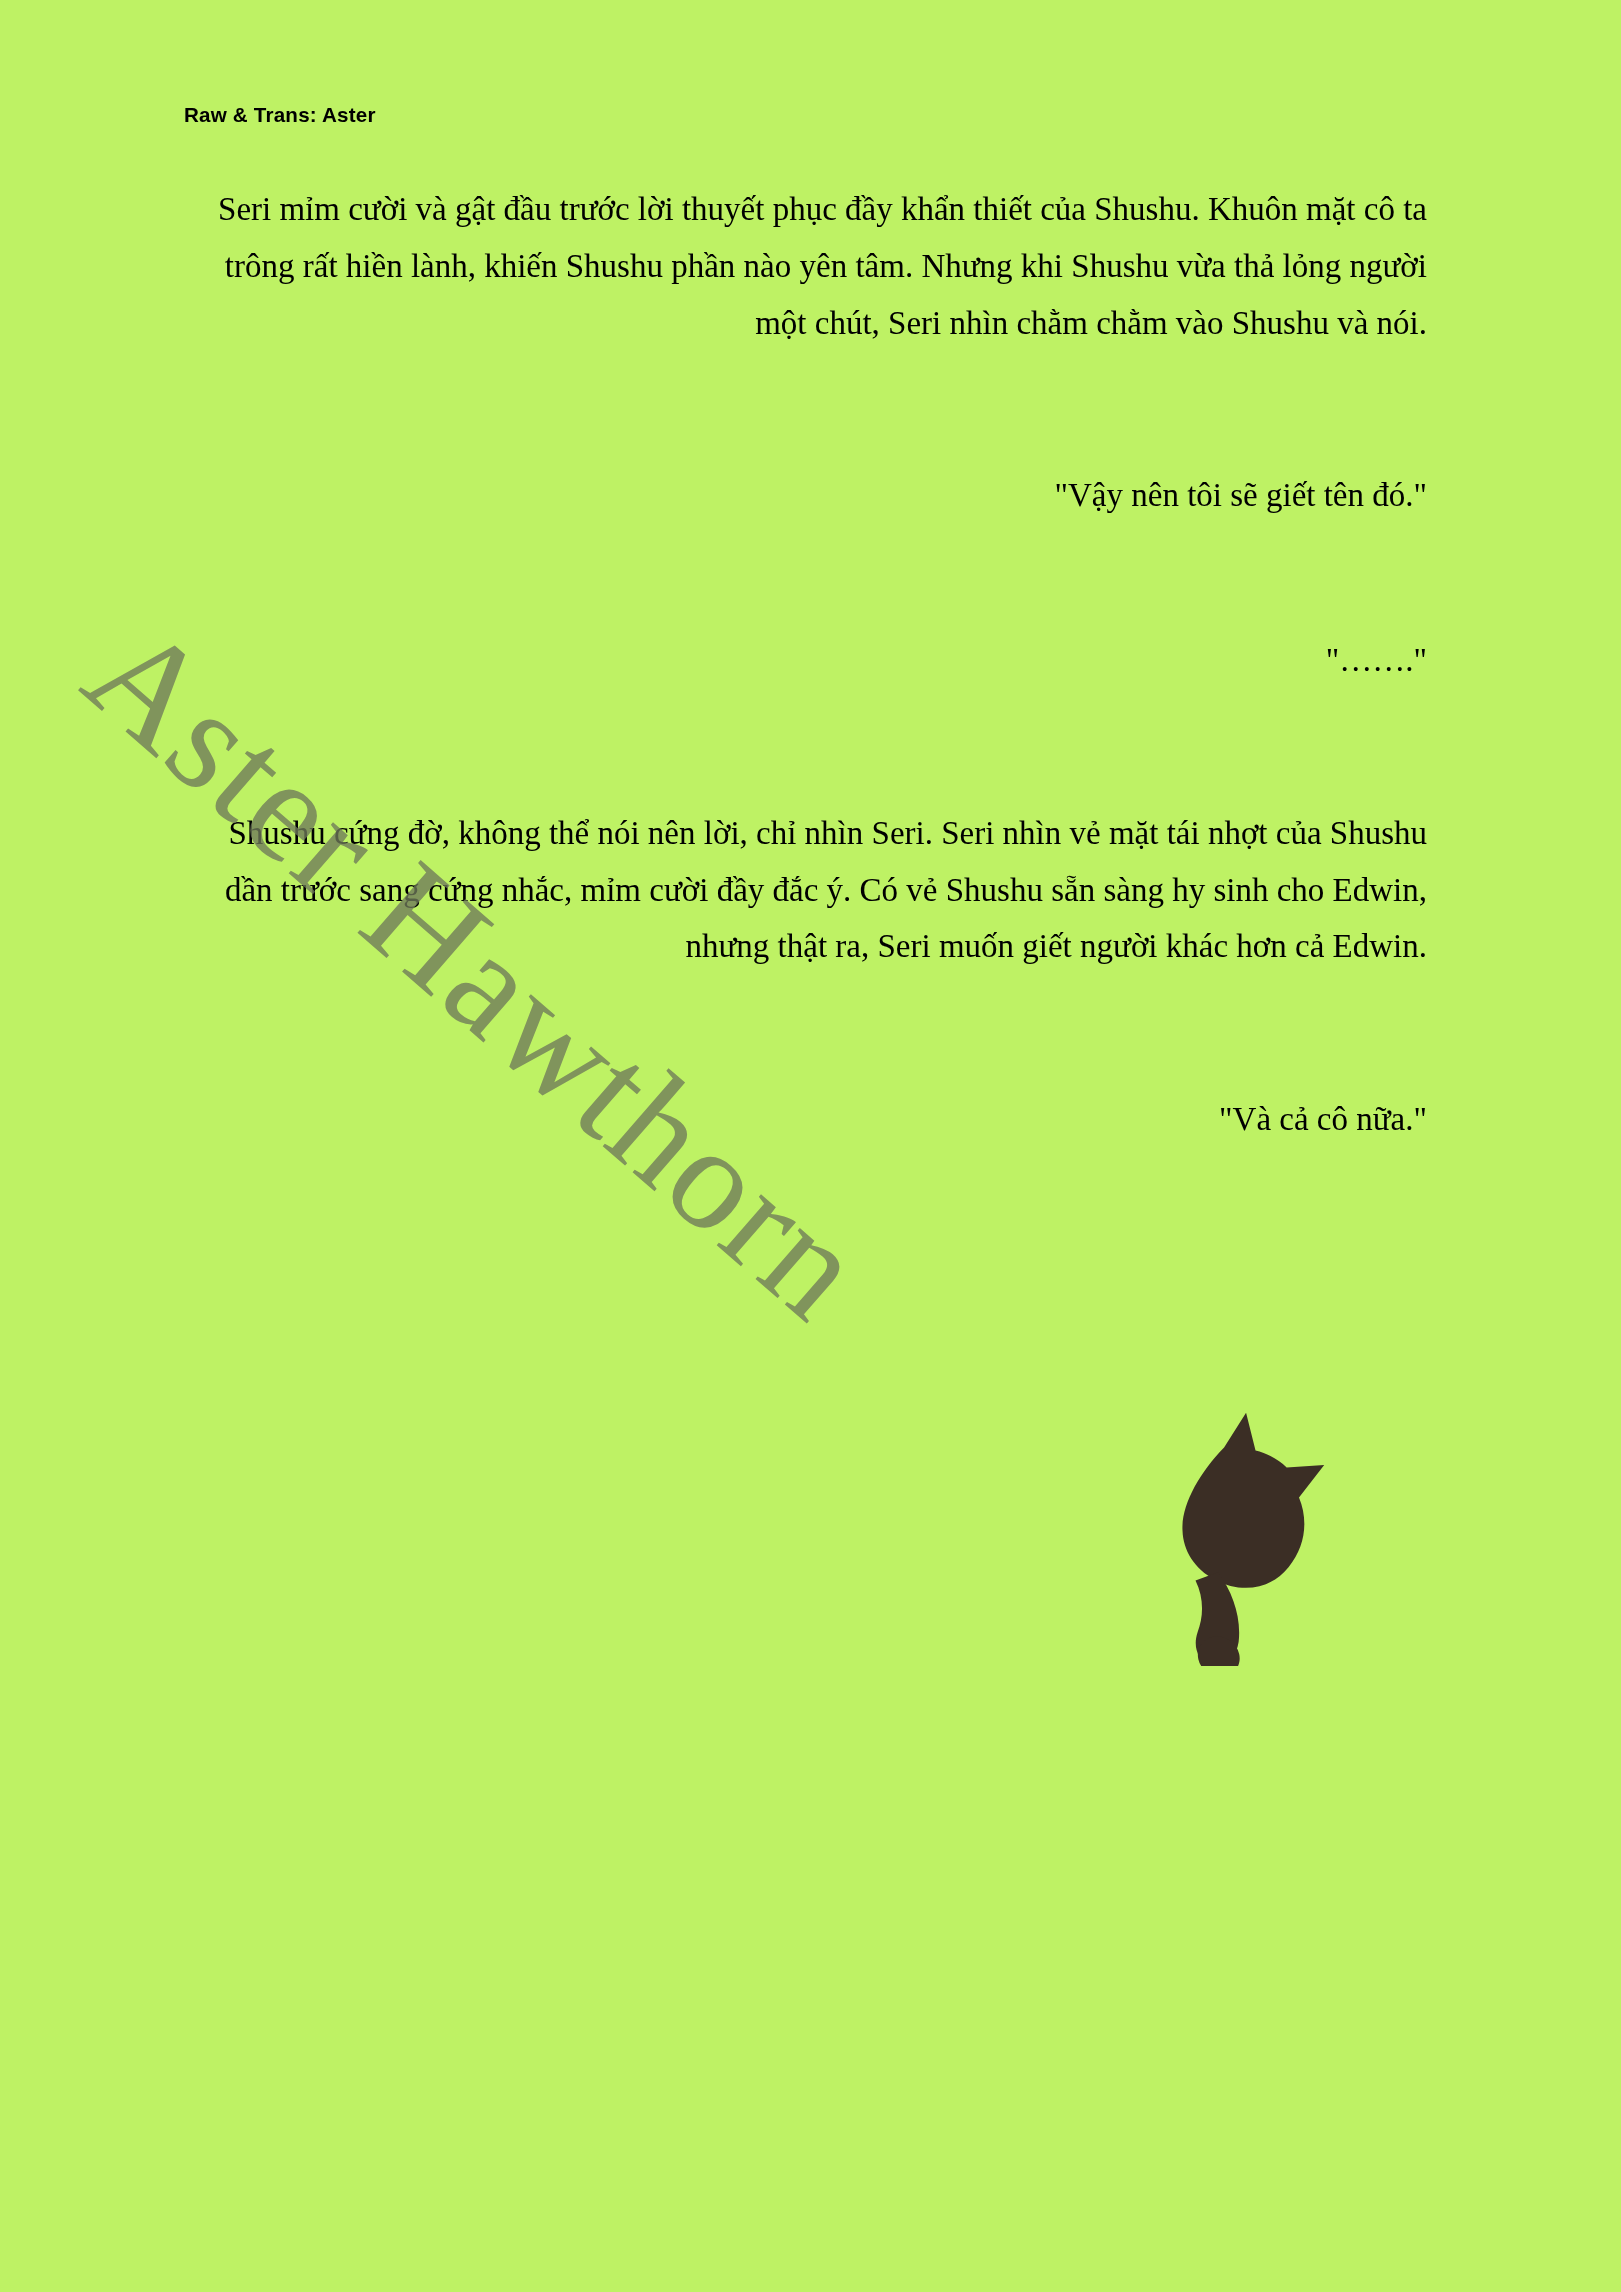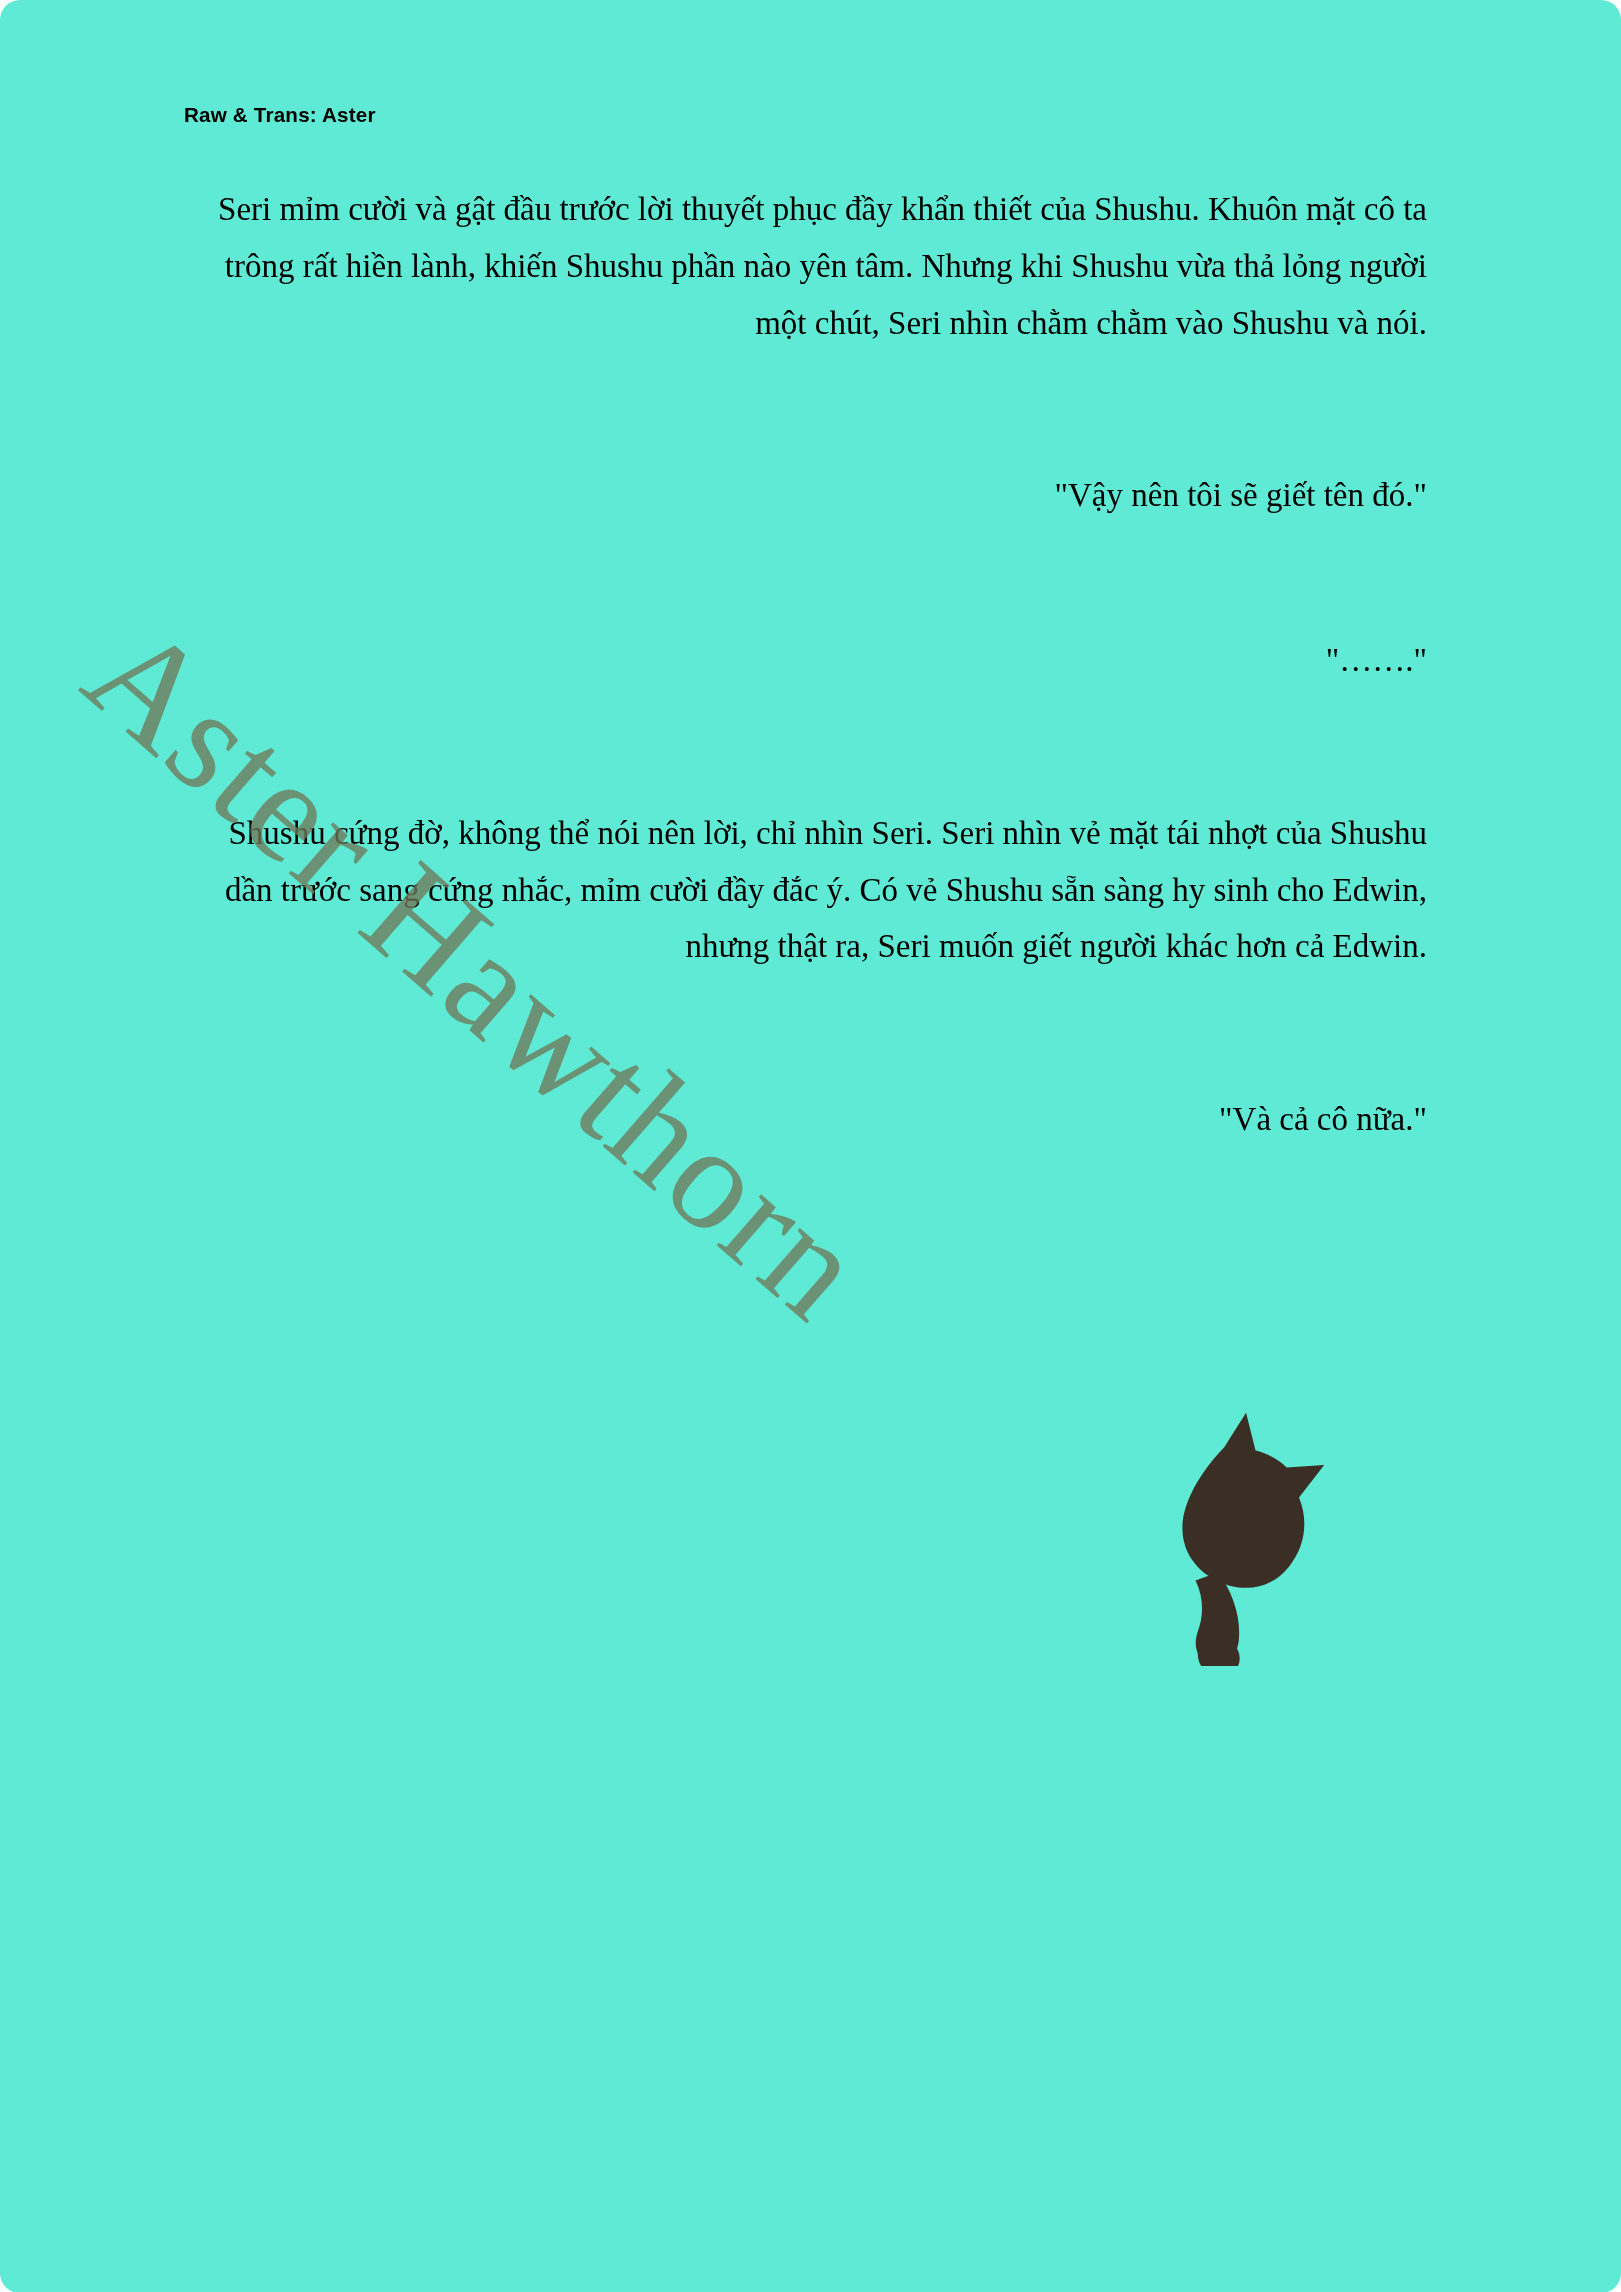--- a/index.html
+++ b/index.html
@@ -8,24 +8,23 @@
     background: #ffffff;
   }
   body {
     font-family: "Liberation Serif", serif;
     color: #000000;
   }
   .page {
     position: relative;
     width: 1621px;
     height: 2293px;
-    background: #5eead4;
+    background: #bef264;
     overflow: hidden;
     box-sizing: border-box;
-    border-radius: 20px;
   }
   .header {
     position: absolute;
     top: 103px;
     left: 184px;
     font-family: "Liberation Sans", sans-serif;
     font-size: 20.6px;
     font-weight: bold;
     color: #000000;
     letter-spacing: 0.2px;

